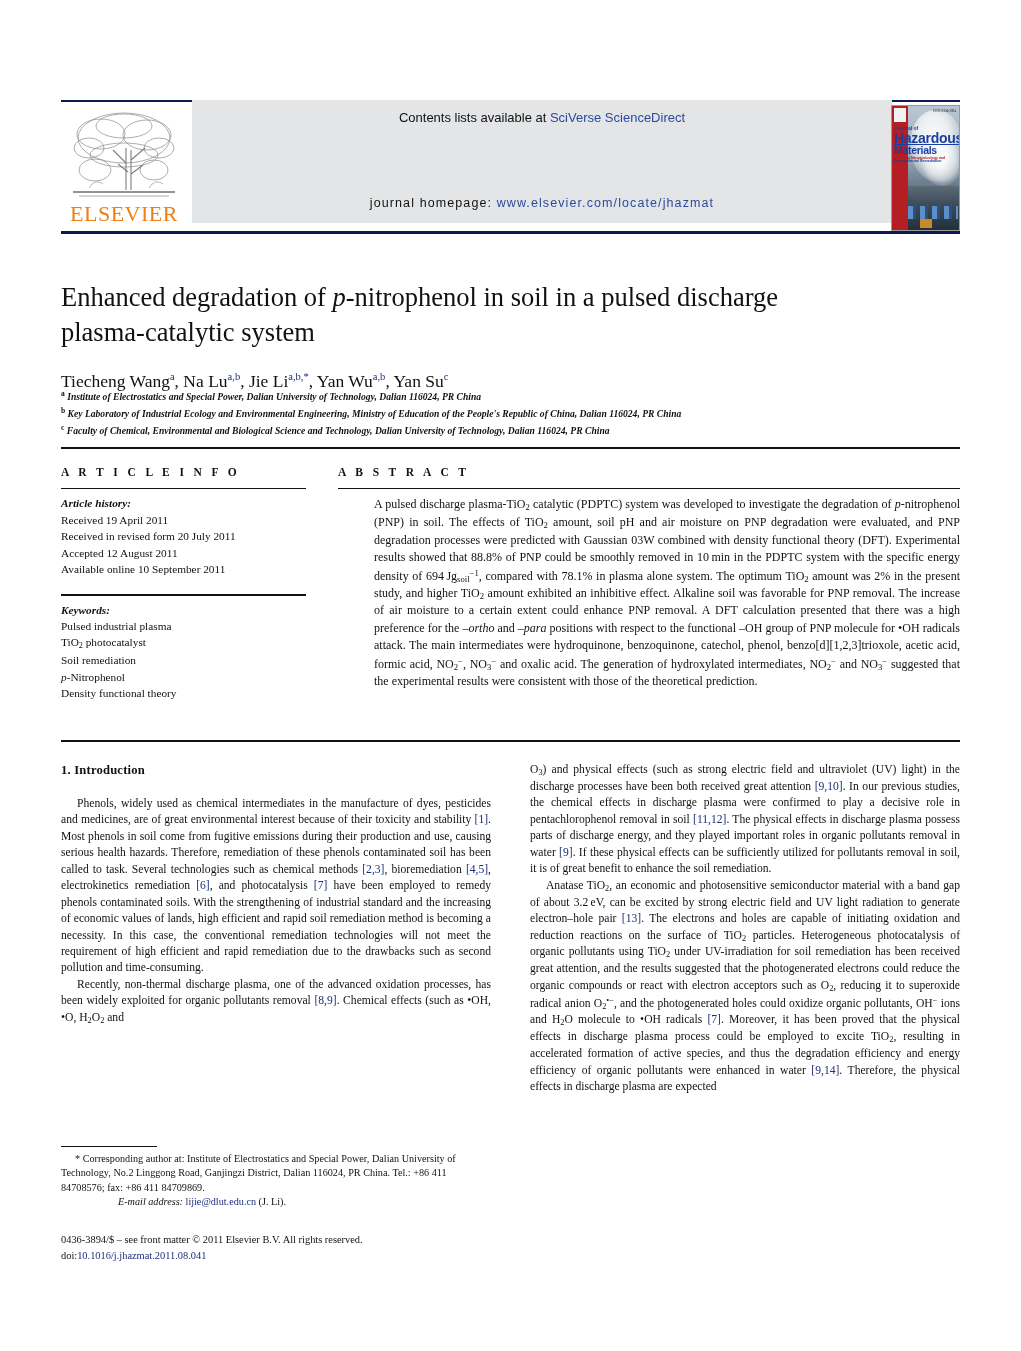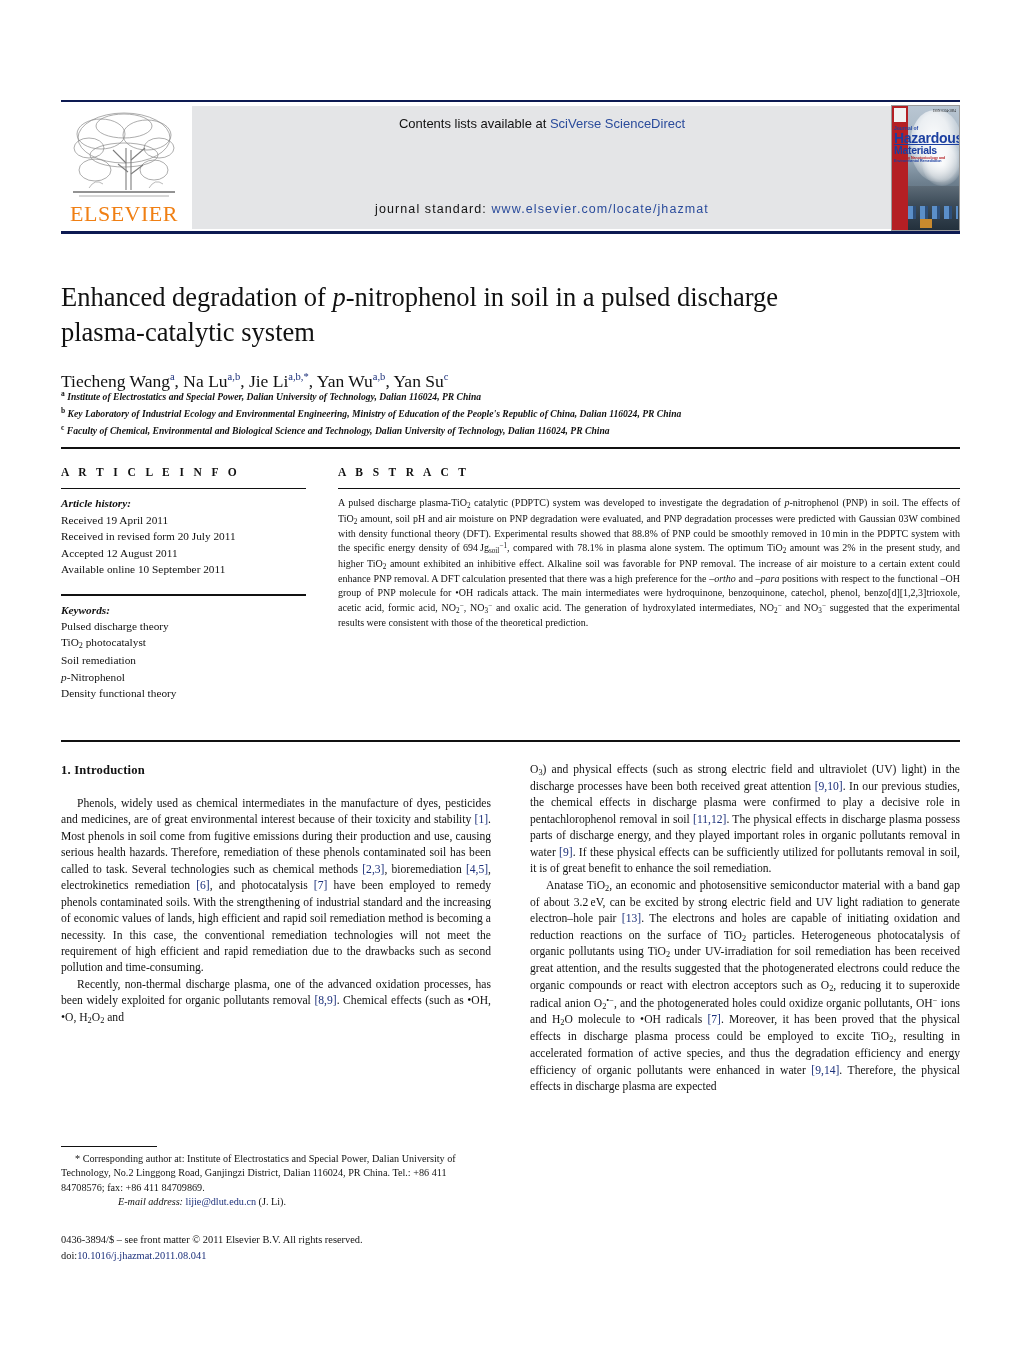--- a/index.html
+++ b/index.html
@@ -74,21 +74,21 @@
     text-align: center;
     font-family: "Liberation Serif", serif;
     font-size: 22px;
     letter-spacing: 0.5px;
     color: #f07f13;
   }
 
   .banner {
     position: absolute;
     left: 131px;
-    top: 6px;
+    top: 0;
     width: 700px;
     height: 123px;
     background: #e4e5e7;
   }
   .banner-contents {
     position: absolute;
     top: 10px;
     left: 0;
     width: 700px;
     text-align: center;
@@ -279,24 +279,25 @@
     line-height: 1.45;
     color: #111;
   }
   .info-block .lab {
     font-style: italic;
     font-weight: bold;
   }
   .info-gap { height: 17px; }
 
   .abstract-text {
-    font-size: 10px;
+    font-size: 12px;
     line-height: 1.45;
     text-align: justify;
     color: #111;
+    margin-left: 36px;
   }
   .abstract-text i { font-style: italic; }
   .copyright {
     margin-top: 6px;
     text-align: right;
     font-size: 11.4px;
     color: #111;
   }
 
   
@@ -400,21 +401,21 @@
         </svg>
       </div>
       <div class="elsevier-word">ELSEVIER</div>
     </div>
 
     <div class="banner">
       <div class="banner-contents">
         <span>Contents lists available at </span><span class="sd">SciVerse ScienceDirect</span>
       </div>
       <div class="banner-home">
-        <span>journal standard: </span><span class="url">www.elsevier.com/locate/jhazmat</span>
+        <span>journal homepage: </span><span class="url">www.elsevier.com/locate/jhazmat</span>
       </div>
     </div>
 
     <div class="cover">
       <div class="cover-photo">
         <div class="cover-smoke"></div>
         <div class="cover-smoke2"></div>
         <div class="cover-plant"></div>
         <div class="cover-tanks"></div>
         <div class="cover-drum"></div>
@@ -460,21 +461,21 @@
       <div class="lab">Article history:</div>
       <div>Received 19 April 2011</div>
       <div>Received in revised form 20 July 2011</div>
       <div>Accepted 12 August 2011</div>
       <div>Available online 10 September 2011</div>
     </div>
     <div class="info-gap"></div>
     <div class="minirule"></div>
     <div class="info-block">
       <div class="lab">Keywords:</div>
-      <div>Pulsed discharge theory</div>
+      <div>Pulsed industrial plasma</div>
       <div>TiO<sub>2</sub> photocatalyst</div>
       <div>Soil remediation</div>
       <div><i>p</i>-Nitrophenol</div>
       <div>Density functional theory</div>
     </div>
   </div>
 
   <div class="col-abs">
     <div class="sec-head">A B S T R A C T</div>
     <div class="minirule-abs"></div>

